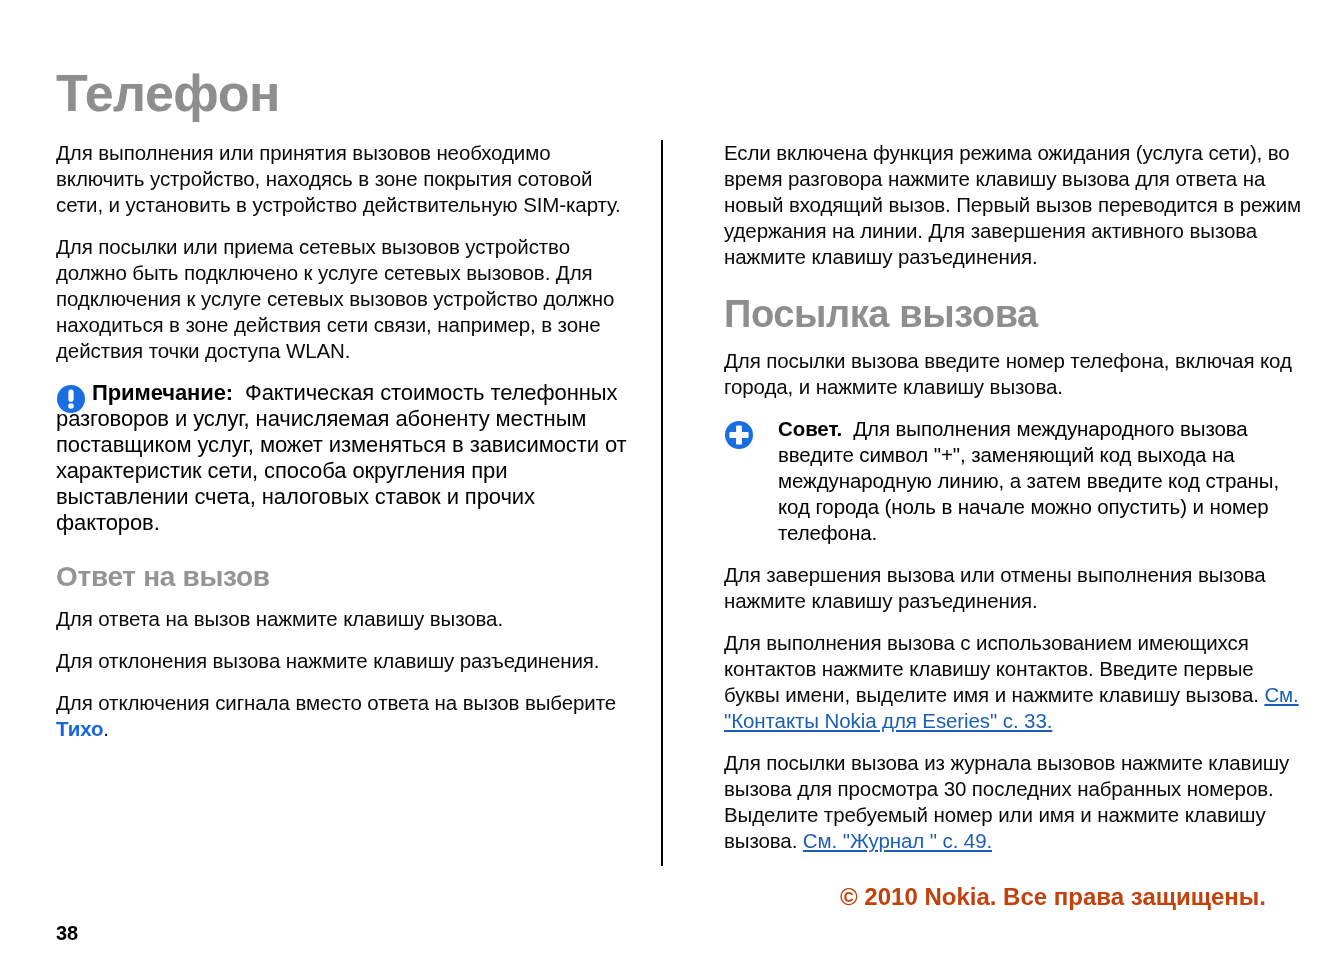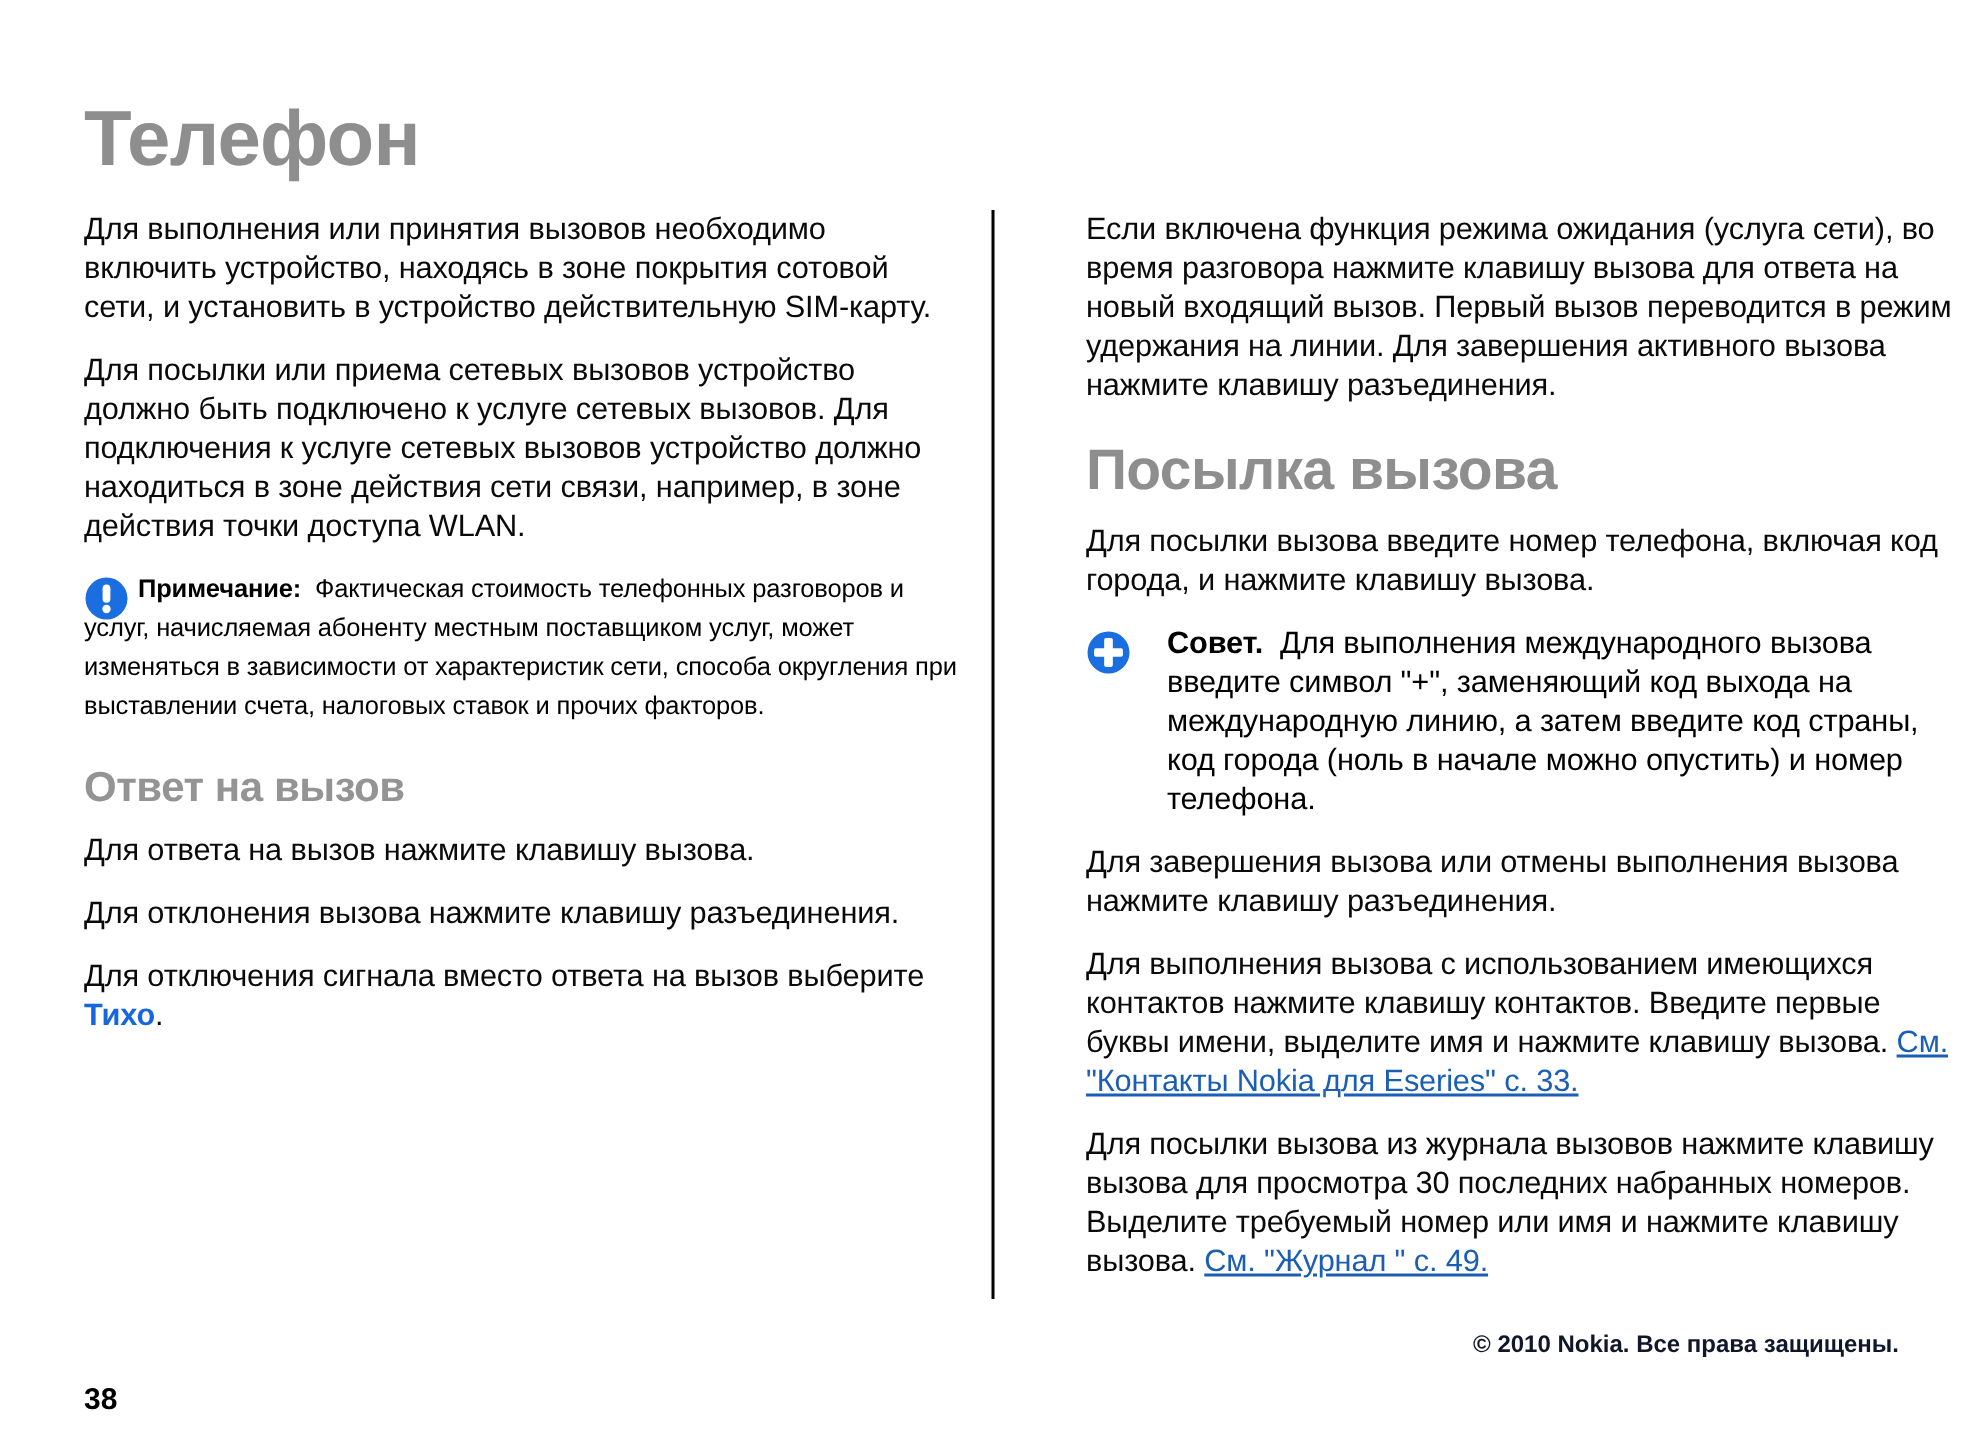--- a/index.html
+++ b/index.html
@@ -100,21 +100,21 @@
     position: absolute;
     left: 0;
     top: 4px;
     width: 30px;
     height: 30px;
   }
   .callout-icon svg { display: block; width: 30px; height: 30px; }
 
   
   .callout-note .callout-body {
-    font-size: 17px;
+    font-size: 22px;
     line-height: 26px;
     letter-spacing: -0.1px;
   }
   .callout-note .icon-spacer {
     float: left;
     width: 36px;
     height: 26px;
   }
   
   .callout-tip .callout-body {
@@ -151,24 +151,24 @@
     font-size: 20px;
     line-height: 26px;
     font-weight: bold;
     color: #000;
     margin-top: 36px;
   }
   .footer-copyright {
     position: absolute;
     right: 0;
     top: 0;
-    font-size: 16px;
-    line-height: 26px;
-    font-weight: bold;
-    color: #0f172a;
+    font-size: 24px;
+    line-height: 26px;
+    font-weight: bold;
+    color: #c2410c;
     white-space: nowrap;
   }
 </style>
 </head>
 <body>
 
 <div class="page">
 
   <h1 class="page-title">Телефон</h1>
 

